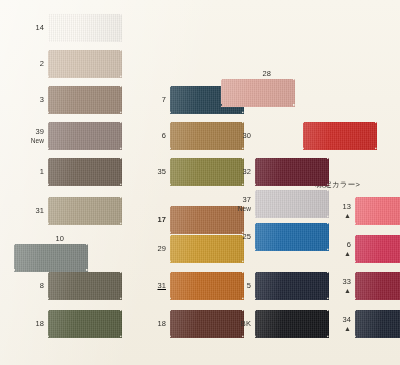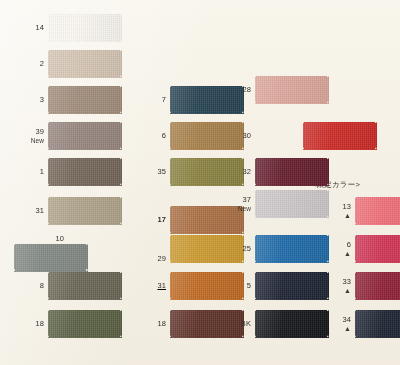--- a/index.html
+++ b/index.html
@@ -166,51 +166,51 @@
       <div class="swatch" style="--c: #a8804a;"></div>
     </div>
     <div class="cell" style="left: 14px; top: 158px;">
       <div class="label"><span>35</span></div>
       <div class="swatch" style="--c: #8a8240;"></div>
     </div>
     <div class="cell" style="left: 14px; top: 206px; font-weight: bold;">
       <div class="label"><span>17</span></div>
       <div class="swatch" style="--c: #ab6f43;"></div>
     </div>
-    <div class="cell" style="left: 14px; top: 235px; align-items: flex-end;">
+    <div class="cell" style="left: 14px; top: 235px;">
       <div class="label"><span>29</span></div>
       <div class="swatch" style="--c: #cc9a2f;"></div>
     </div>
     <div class="cell" style="left: 14px; top: 272px; text-decoration: underline;">
       <div class="label"><span>31</span></div>
       <div class="swatch" style="--c: #bf6a23;"></div>
     </div>
     <div class="cell" style="left: 14px; top: 310px;">
       <div class="label"><span>18</span></div>
       <div class="swatch" style="--c: #5e3127;"></div>
     </div>
   </div>
 <div class="col col-3">
-    <div class="cell" style="left: 14px; top: 76px;">
+    <div class="cell" style="left: 14px; top: 70px; flex-direction: column;">
       <div class="label"><span>28</span></div>
       <div class="swatch" style="--c: #dda79c;"></div>
     </div>
     <div class="cell" style="left: 14px; top: 122px; gap: 48px;">
       <div class="label"><span>30</span></div>
       <div class="swatch" style="--c: #cc2a26;"></div>
     </div>
     <div class="cell" style="left: 14px; top: 158px;">
       <div class="label"><span>32</span></div>
       <div class="swatch" style="--c: #651d2c;"></div>
     </div>
     <div class="cell" style="left: 14px; top: 190px;">
       <div class="label"><span>37</span><span class="sub">New</span></div>
       <div class="swatch" style="--c: #cdc8c9;"></div>
     </div>
-    <div class="cell" style="left: 14px; top: 235px; justify-content: center;">
+    <div class="cell" style="left: 14px; top: 223px; justify-content: center;">
       <div class="label"><span>25</span></div>
       <div class="swatch" style="--c: #1e6aa8;"></div>
     </div>
     <div class="cell" style="left: 14px; top: 272px;">
       <div class="label"><span>5</span></div>
       <div class="swatch" style="--c: #1d2333;"></div>
     </div>
     <div class="cell" style="left: 14px; top: 310px;">
       <div class="label"><span>BK</span></div>
       <div class="swatch" style="--c: #15161a;"></div>

